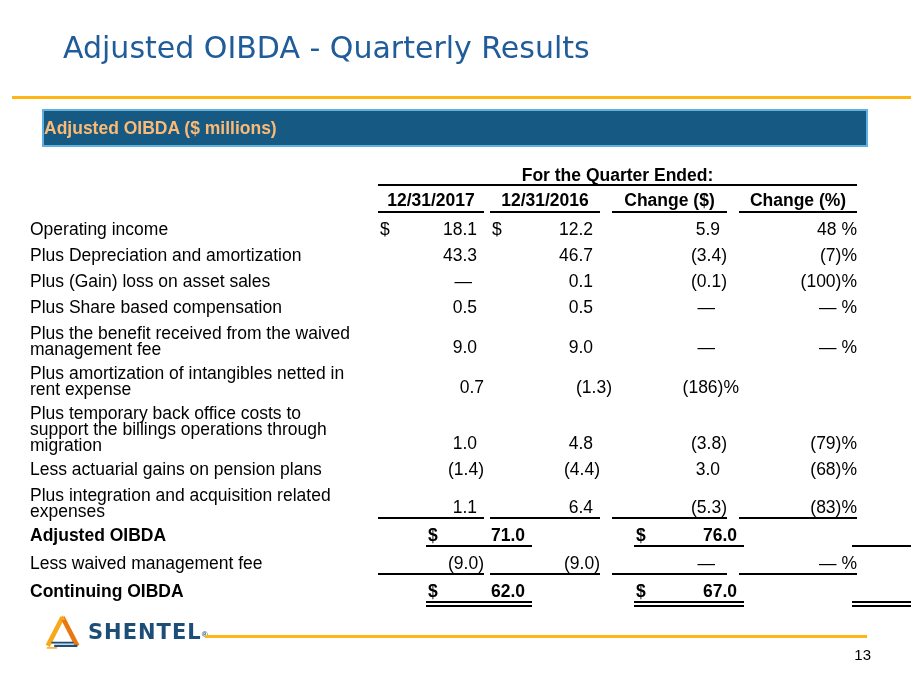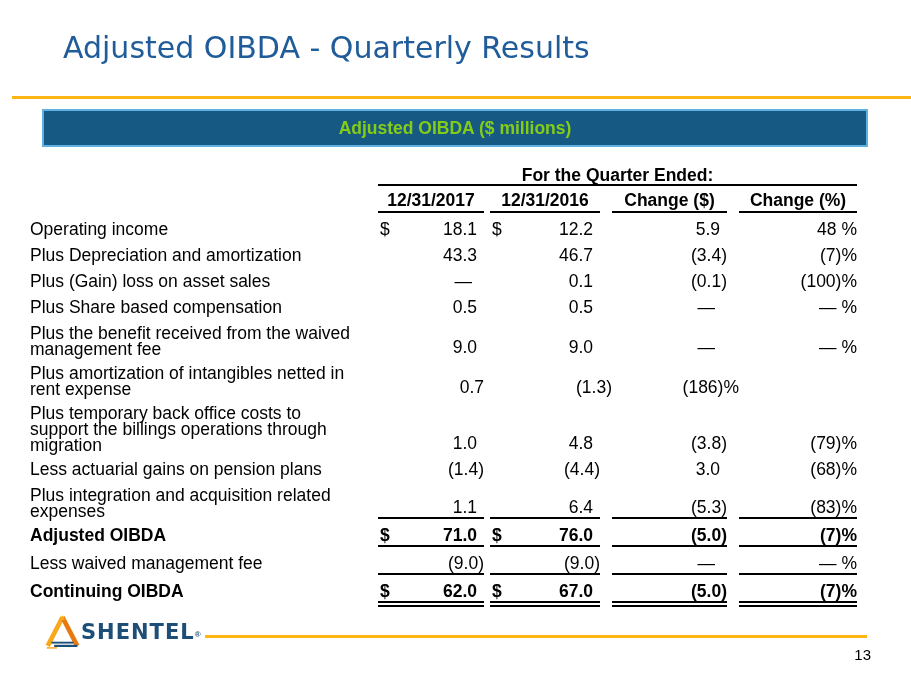--- a/index.html
+++ b/index.html
@@ -10,22 +10,22 @@
   }
   .title{
     position:absolute;left:55px;top:22px;margin:8px;
     font-family:"DejaVu Sans",sans-serif;font-weight:normal;
     font-size:30px;color:var(--title-blue,#1F5C99);letter-spacing:0px;
   }
   .rule-top{position:absolute;left:12px;right:0;top:96px;height:3px;background:var(--gold,#FFB614);}
   .banner{
     position:absolute;left:42px;top:109px;width:822px;height:34px;
     background:var(--banner-blue,#165A84);border:2px solid var(--banner-border,#5FB2E0);
-    display:flex;align-items:center;justify-content:center;
-    color:#84cc16;font-weight:bold;font-size:17.5px;
+    display:flex;align-items:center;justify-content:flex-start;
+    color:#fdba74;font-weight:bold;font-size:17.5px;
   }
   
   .table{position:absolute;left:30px;top:166px;width:827px;font-size:17.5px;}
   .trow{display:grid;grid-template-columns:348px 106px 6px 110px 12px 115px 12px 118px;padding-top:8px;}
   .trow.hdr{padding-top:0;}
   .trow.cols-row{padding-top:2px;}
   .cell.label{padding-right:6px;line-height:16px;white-space:pre-line;}
   .group-span{
     grid-column:2/9;text-align:center;font-weight:bold;
     line-height:18px;padding-bottom:0;border-bottom:2px solid #000;
@@ -34,32 +34,32 @@
     text-align:center;font-weight:bold;line-height:18px;
     padding:3px 0 2px 0;border-bottom:2px solid #000;
   }
   .num{
     position:relative;display:flex;justify-content:flex-end;align-items:flex-end;
     line-height:16px;padding-bottom:2px;
   }
   .num.pad{padding-right:7px;}
   .num.dash{padding-right:12px;}
   .dollar{position:absolute;left:2px;bottom:2px;}
-  .trow.bold{font-weight:bold;}
+  .trow.bold{font-weight:bold;gap:48px;}
   .trow.rule-single .num{border-bottom:2px solid #000;}
   .trow.rule-double .num{border-bottom:2px solid #000;}
   .trow.rule-double .num::after{
     content:"";position:absolute;left:0;right:0;bottom:-6px;height:2px;background:#000;
   }
   
   .logo{position:absolute;left:44px;top:615px;display:flex;align-items:center;}
   .logo svg{display:block;}
   .logo-text{
     font-family:"DejaVu Sans",sans-serif;font-weight:bold;font-size:21px;
-    color:var(--navy,#1C4E78);letter-spacing:1px;
+    color:var(--navy,#1C4E78);letter-spacing:1px;margin-left:7px;
   }
   .reg{font-size:8px;color:var(--navy,#1C4E78);vertical-align:top;position:relative;top:2px;font-weight:bold;}
   .rule-footer{position:absolute;left:205px;top:635px;width:662px;height:3px;background:var(--gold,#FFB614);}
   .page-number{position:absolute;right:40px;top:646px;font-size:15px;}
 </style>
 </head>
 <body style="--title-blue: #1F5C99; --banner-blue: #165A84; --banner-border: #5FB2E0; --gold: #FFB614; --navy: #1C4E78;">
 
 <div class="slide">
 

